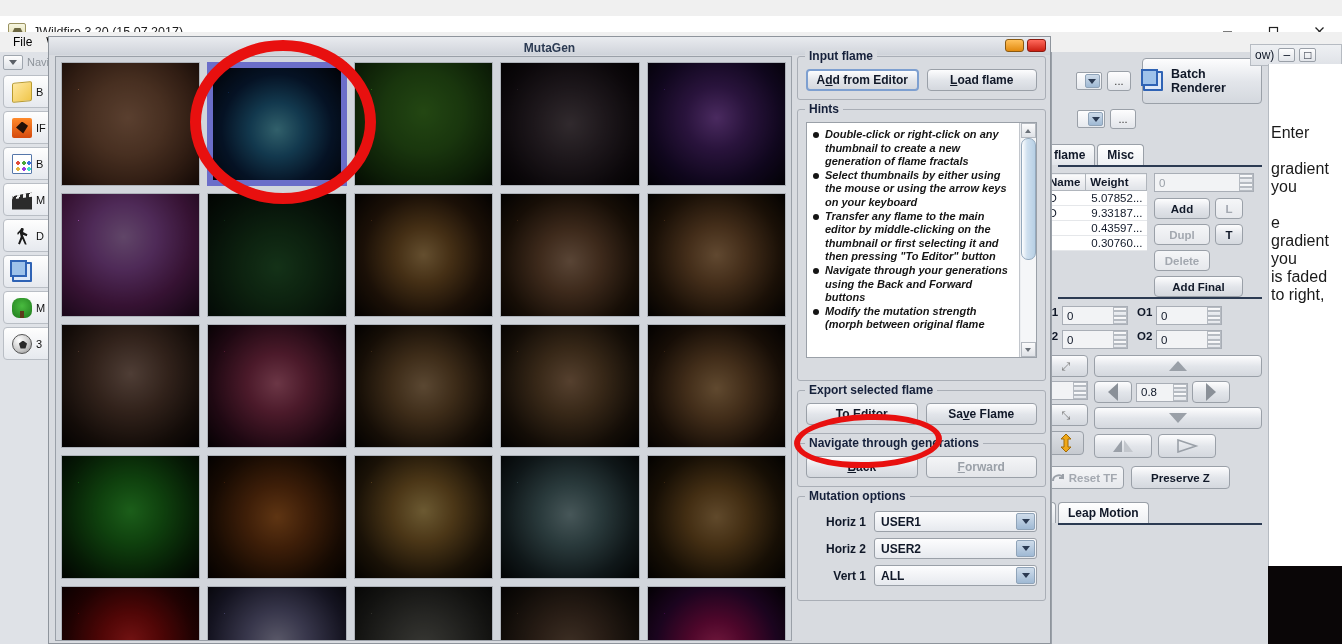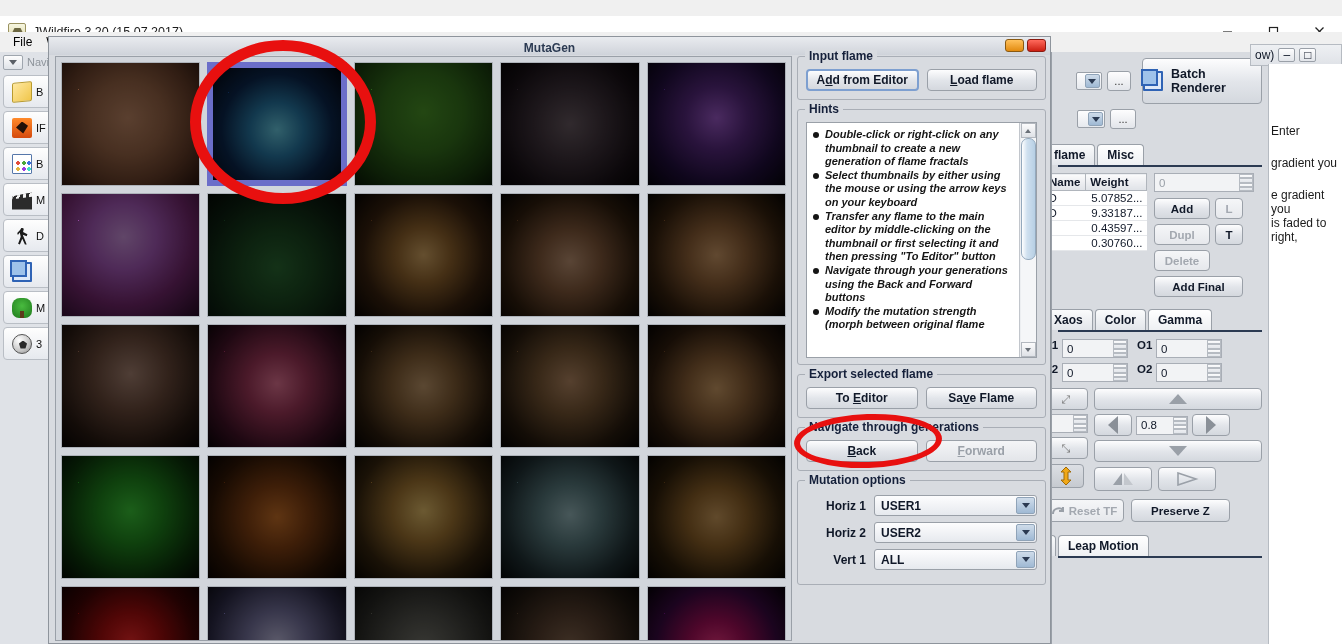--- a/index.html
+++ b/index.html
@@ -246,23 +246,23 @@
     border:1px solid #9aa0a8;border-radius:4px;
     background:linear-gradient(#fdfdfe,#e2e5ea 52%,#d4d8de);
     display:flex;align-items:center;justify-content:center;
   }
   .tri-big-u{width:0;height:0;border-left:9px solid transparent;border-right:9px solid transparent;border-bottom:10px solid #9aa0a8;}
   .tri-big-d{width:0;height:0;border-left:9px solid transparent;border-right:9px solid transparent;border-top:10px solid #9aa0a8;}
   .tri-big-l{width:0;height:0;border-top:9px solid transparent;border-bottom:9px solid transparent;border-right:10px solid #8a9098;}
   .tri-big-r{width:0;height:0;border-top:9px solid transparent;border-bottom:9px solid transparent;border-left:10px solid #8a9098;}
   
   #doc-panel{
-    position:absolute;left:1268px;top:64px;width:74px;height:580px;
+    position:absolute;left:1268px;top:64px;width:74px;height:502px;
     background:#ffffff;border-left:1px solid #b6bbc2;
-    font-size:12px;color:#1a1a1a;padding:6px 2px;overflow:hidden;
+    font-size:16px;color:#1a1a1a;padding:6px 2px;overflow:hidden;
   }
   #doc-header{
     position:absolute;left:1250px;top:44px;width:92px;height:22px;
     background:linear-gradient(#eef0f3,#dfe2e7);border:1px solid #b6bbc2;
     display:flex;align-items:center;font-size:12px;color:#101828;padding-left:4px;gap:4px;
   }
   .dh-btn{width:17px;height:14px;border:1px solid #9aa0a8;border-radius:2px;background:linear-gradient(#fdfdfe,#e2e5ea);display:flex;align-items:center;justify-content:center;}
   
   #annot1{
     position:absolute;left:190px;top:40px;width:186px;height:164px;
@@ -432,25 +432,20 @@
         </div>
         <div style="display:flex;gap:5px;margin-top:5px;">
           <div class="sbtn dis" style="width:56px;height:21px;">Delete</div>
         </div>
         <div style="display:flex;gap:5px;margin-top:5px;">
           <div class="sbtn" style="width:89px;height:21px;">Add Final</div>
         </div>
       </div>
     </div>
 
-    <div class="tab-strip" style="margin-top:11px;">
-      <div class="tab" style="margin-left:-14px;">Xaos</div>
-      <div class="tab">Color</div>
-      <div class="tab active">Gamma</div>
-    </div>
     <div class="sep-line"></div>
 
     <div style="display:flex;gap:4px;margin-top:7px;margin-left:-14px;">
       <div style="width:14px;font-size:11.5px;font-weight:bold;color:#101828;">Y1</div>
       <div class="spin val" style="width:66px;">
         <span>0</span>
         <div class="spin-arrows">
           <div>
               <div class="tri-sm-u"></div>
             </div>
@@ -738,21 +733,21 @@
       <div class="btn-row">
         <div class="jbtn focus">
           <span>A<span class="mn">d</span>d from Editor</span>
         </div>
         <div class="jbtn">
           <span><span class="mn">L</span>oad flame</span>
         </div>
       </div>
     </div>
 
-    <div class="group" style="padding-bottom:6px;">
+    <div class="group" style="padding-bottom:22px;">
       <div class="group-title">Hints</div>
       <div id="hints-box">
         <div id="hints-text">
           <ul>
             <li>Double-click or right-click on any thumbnail to create a new generation of flame fractals</li>
             <li>Select thumbnails by either using the mouse or using the arrow keys on your keyboard</li>
             <li>Transfer any flame to the main editor by middle-clicking on the thumbnail or first selecting it and then pressing "To Editor" button</li>
             <li>Navigate through your generations using the Back and Forward buttons</li>
             <li>Modify the mutation strength (morph between original flame</li>
           </ul>

